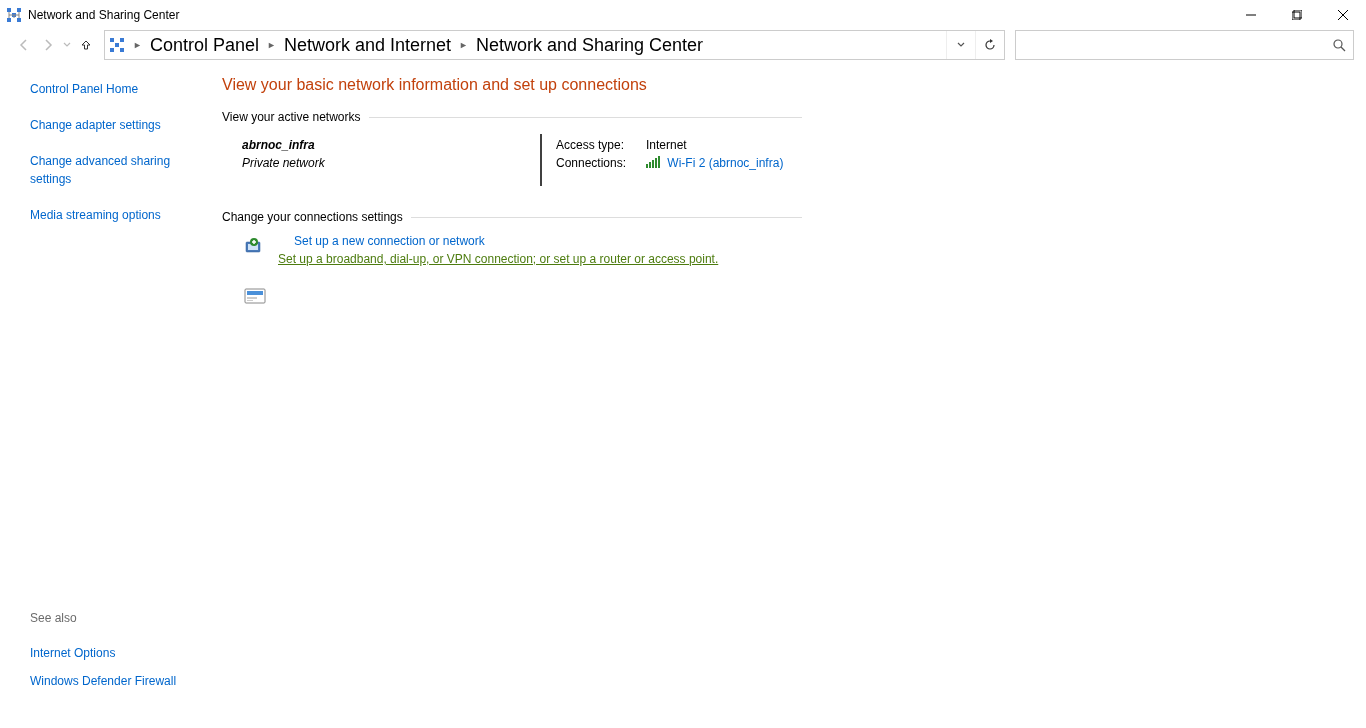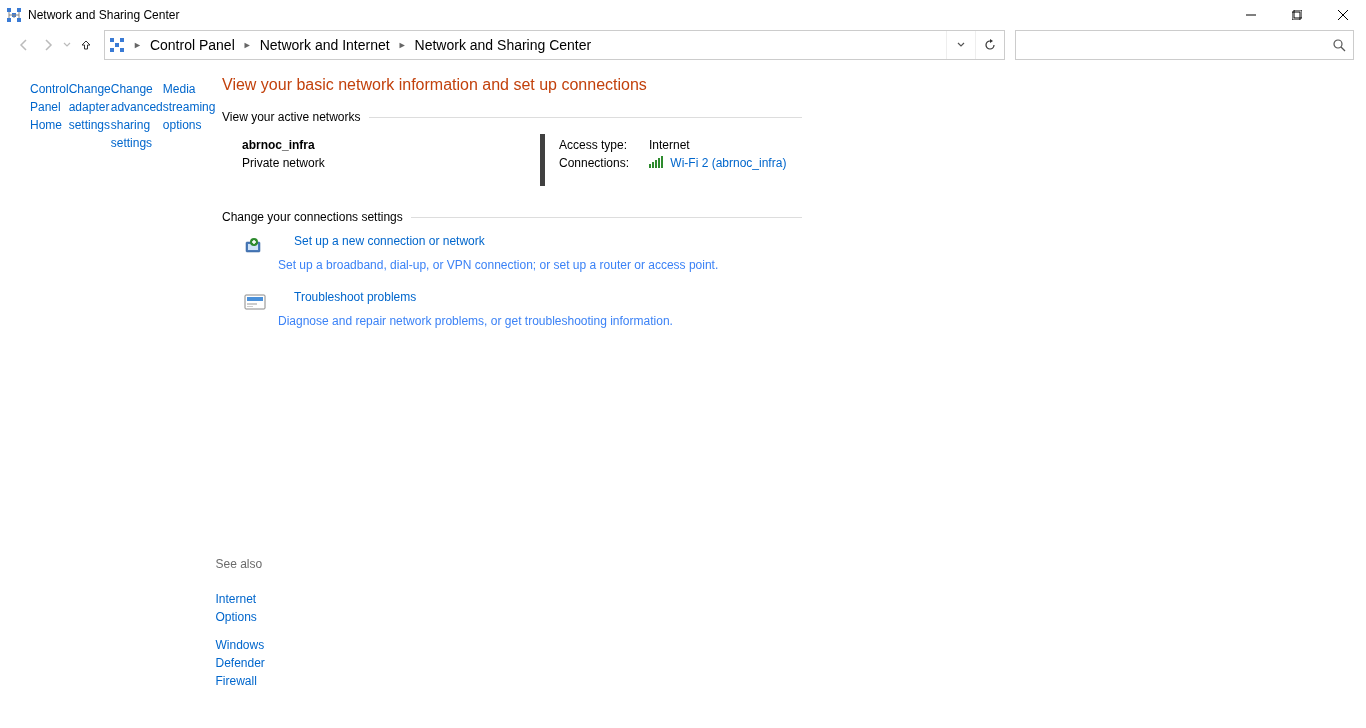--- a/index.html
+++ b/index.html
@@ -76,21 +76,21 @@
     padding-right: 60px;
   }
   .addressbar .crumb-icon {
     width: 24px;
     display: flex;
     align-items: center;
     justify-content: center;
   }
   .addressbar .crumb {
     padding: 0 4px;
-    font-size: 14px;
+    font-size: 18px;
     white-space: nowrap;
   }
   .addressbar .sep {
     padding: 0 4px;
     color: #666;
     font-size: 9px;
   }
   .addressbar .tail {
     position: absolute;
     right: 0;
@@ -133,21 +133,21 @@
 
   
   .body {
     display: flex;
     height: calc(728px - 30px - 36px);
   }
   .leftpane {
     width: 208px;
     padding: 14px 4px 8px 30px;
     display: flex;
-    flex-direction: row;
+    flex-direction: column;
     box-sizing: border-box;
   }
   .leftpane a.link {
     color: #0066cc;
     text-decoration: none;
     font-size: 12px;
     line-height: 18px;
     margin-bottom: 18px;
     display: block;
   }
@@ -194,23 +194,24 @@
 
   
   .active-net {
     display: flex;
     max-width: 580px;
     margin-bottom: 24px;
   }
   .active-net .col-left {
     width: 298px;
     padding-left: 20px;
-    border-right: 5px solid #404040;
+    border-right: 2px solid #404040;
     padding-top: 4px;
     padding-bottom: 16px;
+    font-style: italic;
   }
   .active-net .netname {
     font-weight: 600;
     font-size: 12px;
   }
   .active-net .nettype {
     font-size: 12px;
     margin-top: 4px;
   }
   .active-net .col-right {
@@ -254,22 +255,23 @@
     justify-content: center;
   }
   .settings-item .texts .itemtitle {
     color: #0066cc;
     font-size: 12px;
     text-decoration: none;
     margin-left: 16px;
   }
   .settings-item .texts .itemdesc {
     font-size: 12px;
-    margin-top: 10px;
-    color: #3b82f6;
+    margin-top: 4px;
+    color: #4d7c0f;
+    text-decoration: underline;
   }
 
 </style>
 </head>
 <body>
 
 <div class="titlebar">
   <span class="app-icon">
     <svg width="16" height="16" viewBox="0 0 16 16">
       <rect x="1" y="1" width="4" height="4" fill="#3a7bd5"></rect>
@@ -439,20 +441,16 @@
 
     <div class="settings-item">
       <span class="icon">
         <svg width="24" height="20" viewBox="0 0 24 20">
           <rect x="1" y="3" width="20" height="14" rx="1" fill="#fff" stroke="#888" stroke-width="1"></rect>
           <rect x="3" y="5" width="16" height="4" fill="#4a90d9"></rect>
           <rect x="3" y="11" width="10" height="2" fill="#ccc"></rect>
           <rect x="3" y="14" width="6" height="1" fill="#ccc"></rect>
         </svg>
       </span>
-      <div class="texts">
-        <a href="#" class="itemtitle">Troubleshoot problems</a>
-        <div class="itemdesc">Diagnose and repair network problems, or get troubleshooting information.</div>
-      </div>
     </div>
 
   </div>
 </div>
 
 </body></html>

